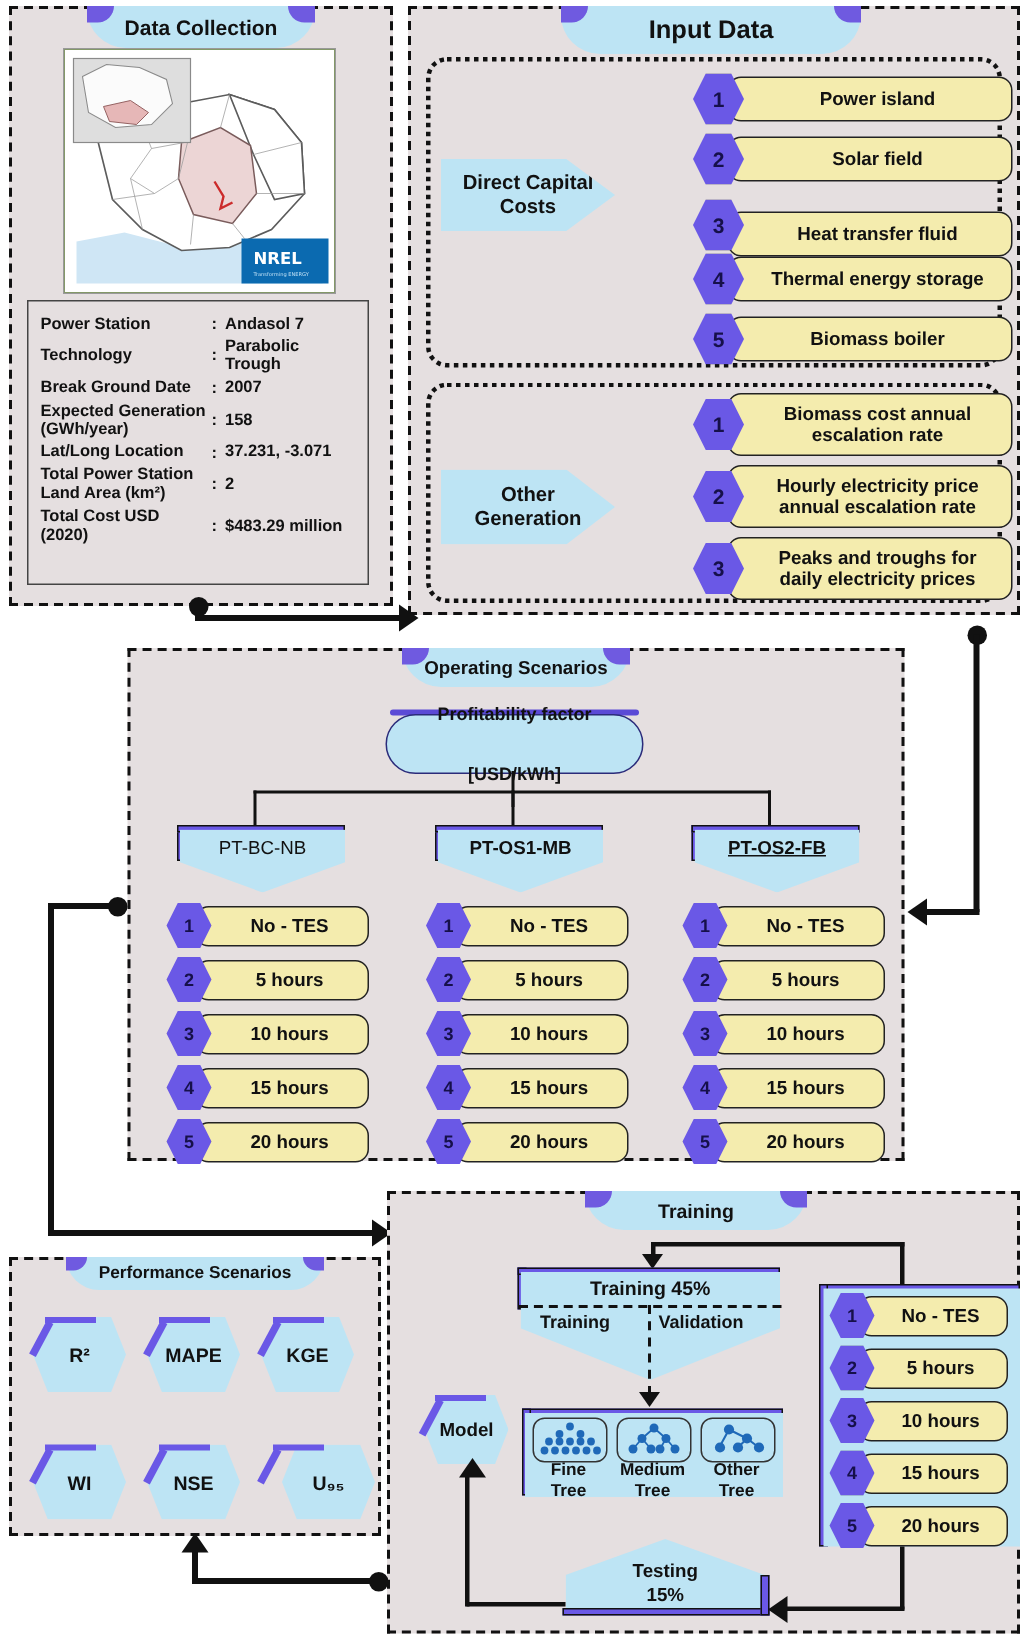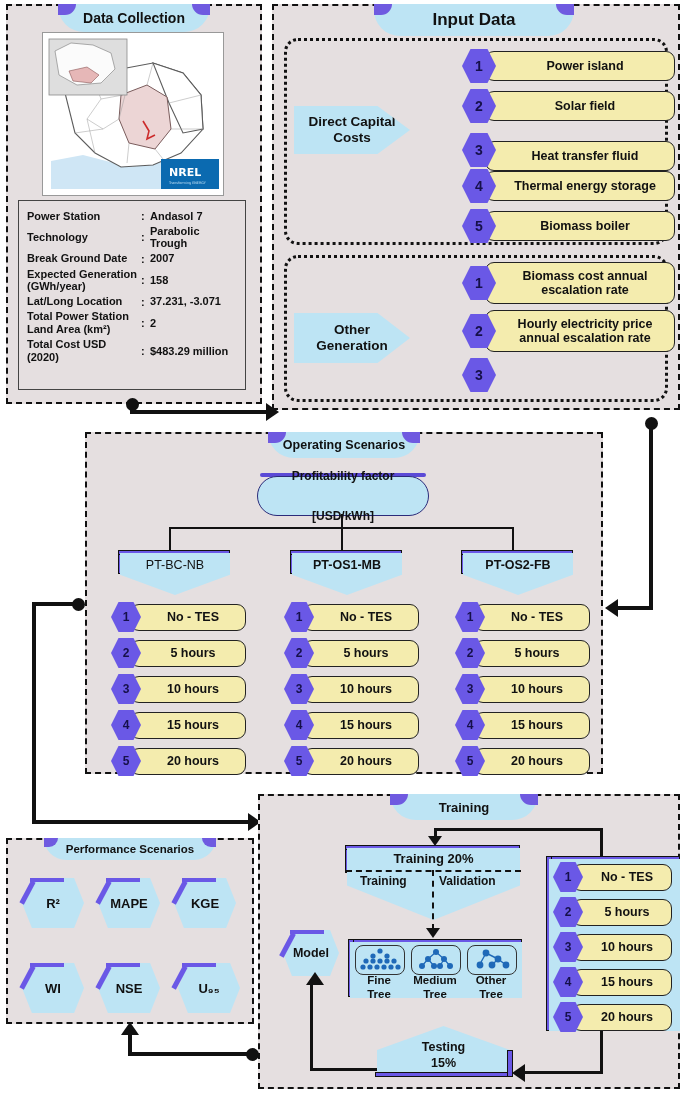--- a/index.html
+++ b/index.html
@@ -212,20 +212,21 @@
 <div class="numrow" style="left:462px;top:262px;">
   <div class="hexnum">1</div>
   <div class="pill two" style="width:190px;">Biomass cost annual escalation rate</div>
 </div>
 <div class="numrow" style="left:462px;top:310px;">
   <div class="hexnum">2</div>
   <div class="pill two" style="width:190px;">Hourly electricity price annual escalation rate</div>
 </div>
 <div class="numrow" style="left:462px;top:358px;">
   <div class="hexnum">3</div>
+  <div class="pill two" style="width:190px;">Peaks and troughs for daily electricity prices</div>
 </div>
 
 <div class="dot" style="left:126px;top:398px;"></div>
 <div class="ln" style="left:132px;top:410px;width:136px;height:4px;"></div>
 <div class="ln" style="left:130px;top:404px;width:4px;height:10px;"></div>
 <div class="arrowR" style="left:266px;top:403px;"></div>
 
 <div class="panel dashed" style="left:85px;top:432px;width:518px;height:342px;"></div>
 
 <div class="banner" style="left:268px;top:432px;width:152px;height:26px;font-size:12.5px;">
@@ -254,21 +255,21 @@
 
 <div class="barline v" style="left:290px;top:550px;height:24px;"></div>
 <div class="barline" style="left:290px;top:550px;width:112px;"></div>
 <div class="penta-down" style="left:292px;top:553px;width:110px;height:42px;display:flex;align-items:flex-start;justify-content:center;">
   <span style="font-size:12.5px;font-weight:bold;margin-top:5px;">PT-OS1-MB</span>
 </div>
 
 <div class="barline v" style="left:461px;top:550px;height:24px;"></div>
 <div class="barline" style="left:461px;top:550px;width:112px;"></div>
 <div class="penta-down" style="left:463px;top:553px;width:110px;height:42px;display:flex;align-items:flex-start;justify-content:center;">
-  <span style="font-size:12.5px;font-weight:bold;margin-top:5px;">PT-OS2-FB</span>
+  <span style="font-size:12.5px;font-weight:bold;margin-top:5px;text-decoration:underline;">PT-OS2-FB</span>
 </div>
 
 <div class="numrow" style="left:111px;top:602px;">
   <div class="hexnum" style="width:30px;height:30px;font-size:12px;">1</div>
   <div class="pill" style="width:116px;height:27px;">No - TES</div>
 </div>
 <div class="numrow" style="left:111px;top:638px;">
   <div class="hexnum" style="width:30px;height:30px;font-size:12px;">2</div>
   <div class="pill" style="width:116px;height:27px;">5 hours</div>
 </div>
@@ -347,21 +348,21 @@
 </div>
 
 <div class="ln" style="left:600px;top:828px;width:3px;height:34px;"></div>
 <div class="ln" style="left:434px;top:828px;width:169px;height:3px;"></div>
 <div class="ln" style="left:434px;top:828px;width:3px;height:10px;"></div>
 <div class="arrowD" style="left:428px;top:836px;"></div>
 
 <div class="barline v" style="left:345px;top:845px;height:28px;"></div>
 <div class="barline" style="left:345px;top:845px;width:175px;"></div>
 <div class="penta-down" style="left:347px;top:848px;width:173px;height:72px;"></div>
-<div class="abs" style="left:347px;top:851px;width:173px;text-align:center;font-size:13px;font-weight:bold;">Training 20%</div>
+<div class="abs" style="left:347px;top:851px;width:173px;text-align:center;font-size:13px;font-weight:bold;">Training 45%</div>
 <div class="dashln" style="left:346px;top:870px;width:175px;"></div>
 <div class="abs" style="left:360px;top:874px;font-size:12px;font-weight:bold;">Training</div>
 <div class="dashv" style="left:432px;top:870px;height:60px;"></div>
 <div class="abs" style="left:439px;top:874px;font-size:12px;font-weight:bold;">Validation</div>
 <div class="arrowD" style="left:426px;top:928px;"></div>
 
 <div class="barline" style="left:348px;top:939px;width:174px;"></div>
 <div class="barline v" style="left:348px;top:939px;height:58px;"></div>
 <div class="abs" style="left:350px;top:942px;width:172px;height:56px;background:#bde4f4;"></div>
 
@@ -508,20 +509,20 @@
 </div>
 
 <div class="hexedge" style="left:101px;top:965px;width:5px;height:25px;transform:rotate(28deg);"></div>
 <div class="hexedge" style="left:106px;top:963px;width:34px;height:4px;"></div>
 <div class="hexbox" style="left:98px;top:963px;width:62px;height:50px;font-size:13px;">
   <span>NSE</span>
 </div>
 
 <div class="hexedge" style="left:177px;top:965px;width:5px;height:25px;transform:rotate(28deg);"></div>
 <div class="hexedge" style="left:182px;top:963px;width:34px;height:4px;"></div>
-<div class="hexbox" style="left:178px;top:963px;width:62px;height:50px;font-size:13px;">
+<div class="hexbox" style="left:188px;top:963px;width:62px;height:50px;font-size:13px;">
   <span>U₉₅</span>
 </div>
 
 <div class="dot" style="left:246px;top:1048px;"></div>
 <div class="ln" style="left:128px;top:1052px;width:122px;height:4px;"></div>
 <div class="ln" style="left:128px;top:1034px;width:4px;height:22px;"></div>
 <div class="arrowU" style="left:121px;top:1022px;"></div>
 
 </body></html>

